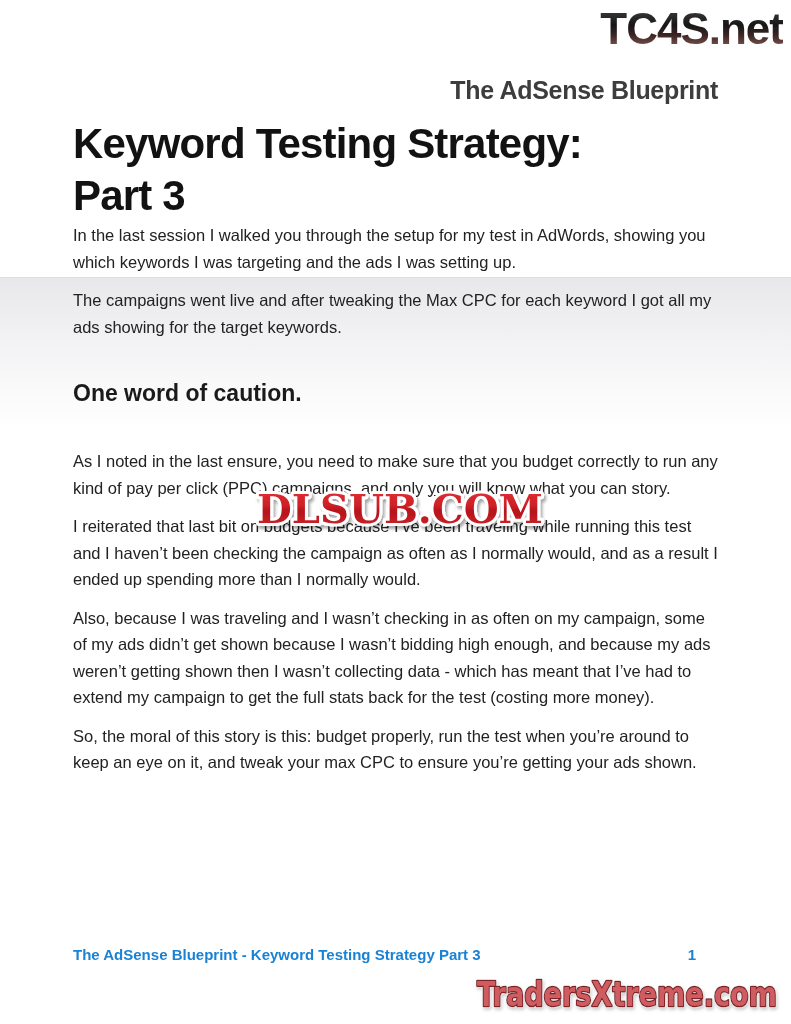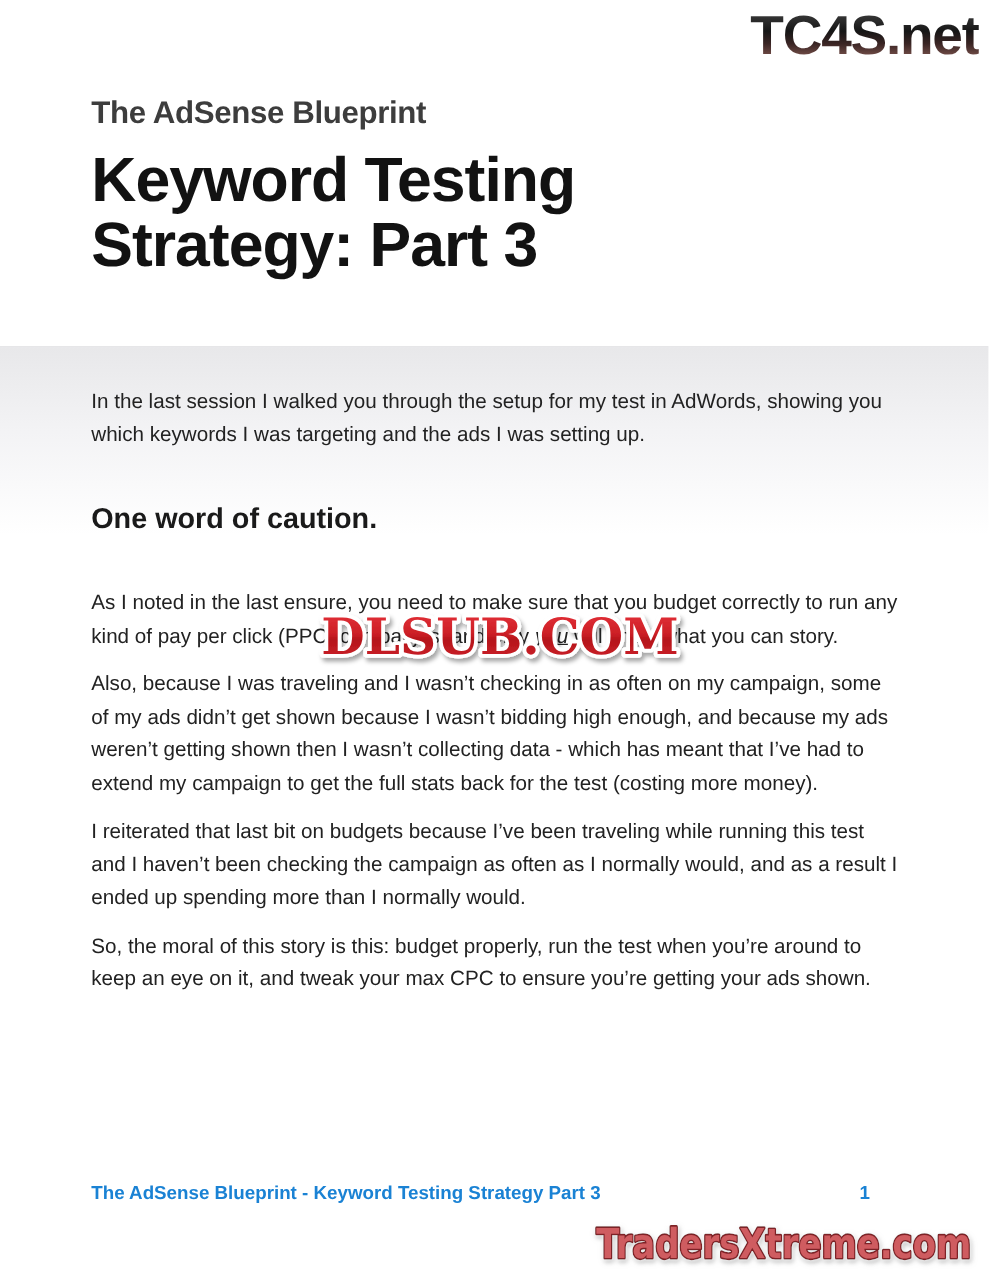--- a/index.html
+++ b/index.html
@@ -22,38 +22,38 @@
   .gradient-band {
     position:absolute; left:0; top:277px; width:791px; height:150px;
     background:linear-gradient(180deg,#e8e8ea 0%,#f3f3f5 45%,#ffffff 100%);
     border-top:1px solid #dedee1;
   }
 
   .content { position:absolute; left:73px; right:73px; top:0; }
 
   .subtitle {
     margin:76px 0 14px; font-size:25px; line-height:28px;
-    font-weight:bold; color:#3d3d3d; letter-spacing:-0.3px;
+    font-weight:bold; color:#3d3d3d; letter-spacing:-0.3px;text-align:right;
   }
   .title {
     margin:2px 0 0; max-width:560px;
-    font-size:50px; line-height:52px; font-weight:bold;
+    font-size:42px; line-height:52px; font-weight:bold;
     color:#121212; letter-spacing:-0.8px;
   }
 
   .body-copy p {
     margin:0 0 12px; font-size:16.5px; line-height:26.5px; color:#222222;
   }
-  .body-copy .first-paragraph { margin-top:86px; }
+  .body-copy .first-paragraph { }
   .caution-heading {
     margin:42px 0 0; font-size:23px; line-height:22px;
     font-weight:bold; color:#1a1a1a;
   }
   .after-stamp { margin-top:44px !important; }
-  .underlined { text-decoration:underline;font-style:italic; }
+  .underlined { text-decoration:underline; }
 
   
   .dlsub-stamp { position:absolute; left:248px; top:482px; }
   .dlsub-stamp text {
     font-family:"DejaVu Serif","Liberation Serif",serif;
     font-weight:bold; font-size:40px;
     paint-order:stroke; stroke:#ffffff; stroke-width:6px; stroke-linejoin:round;
   }
 
   
@@ -80,27 +80,28 @@
   <div class="tc4s-logo">TC4S.net</div>
 
   <div class="gradient-band"></div>
 
   <div class="content">
     <h2 class="subtitle">The AdSense Blueprint</h2>
     <h1 class="title">Keyword Testing Strategy: Part 3</h1>
 
     <div class="body-copy">
       <p class="first-paragraph">In the last session I walked you through the setup for my test in AdWords, showing you which keywords I was targeting and the ads I was setting up.</p>
+      <p>The campaigns went live and after tweaking the Max CPC for each keyword I got all my ads showing for the target keywords.</p>
 
       <h3 class="caution-heading">One word of caution.</h3>
 
       <p class="after-stamp"><span>As I noted in the last ensure, you need to make sure that you budget correctly to run any kind of pay per click (PPC) campaigns, and only </span><span class="underlined">you</span><span> will know what you can story.</span></p>
 
+      <p>I reiterated that last bit on budgets because I’ve been traveling while running this test and I haven’t been checking the campaign as often as I normally would, and as a result I ended up spending more than I normally would.</p>
       <p>Also, because I was traveling and I wasn’t checking in as often on my campaign, some of my ads didn’t get shown because I wasn’t bidding high enough, and because my ads weren’t getting shown then I wasn’t collecting data - which has meant that I’ve had to extend my campaign to get the full stats back for the test (costing more money).</p>
-      <p>I reiterated that last bit on budgets because I’ve been traveling while running this test and I haven’t been checking the campaign as often as I normally would, and as a result I ended up spending more than I normally would.</p>
       <p>So, the moral of this story is this: budget properly, run the test when you’re around to keep an eye on it, and tweak your max CPC to ensure you’re getting your ads shown.</p>
     </div>
   </div>
 
   <svg class="dlsub-stamp" width="304" height="56" viewBox="0 0 304 56">
     <defs>
       <linearGradient id="stampGrad" x1="0" y1="0" x2="0" y2="1">
         <stop offset="0%" stop-color="#e8343b"></stop>
         <stop offset="45%" stop-color="#cc1f26"></stop>
         <stop offset="55%" stop-color="#b5141a"></stop>

